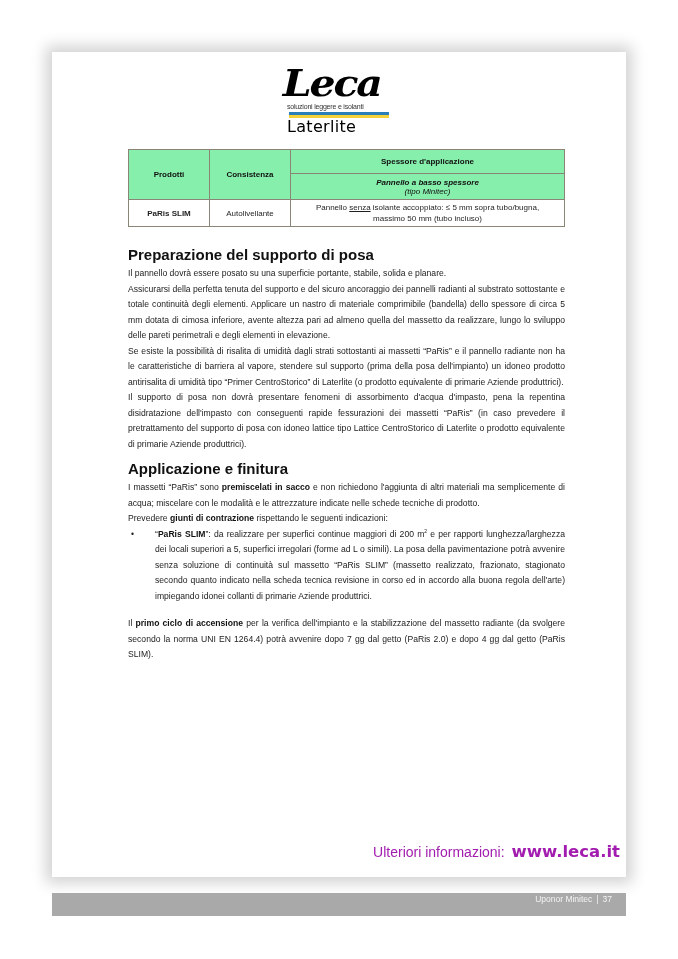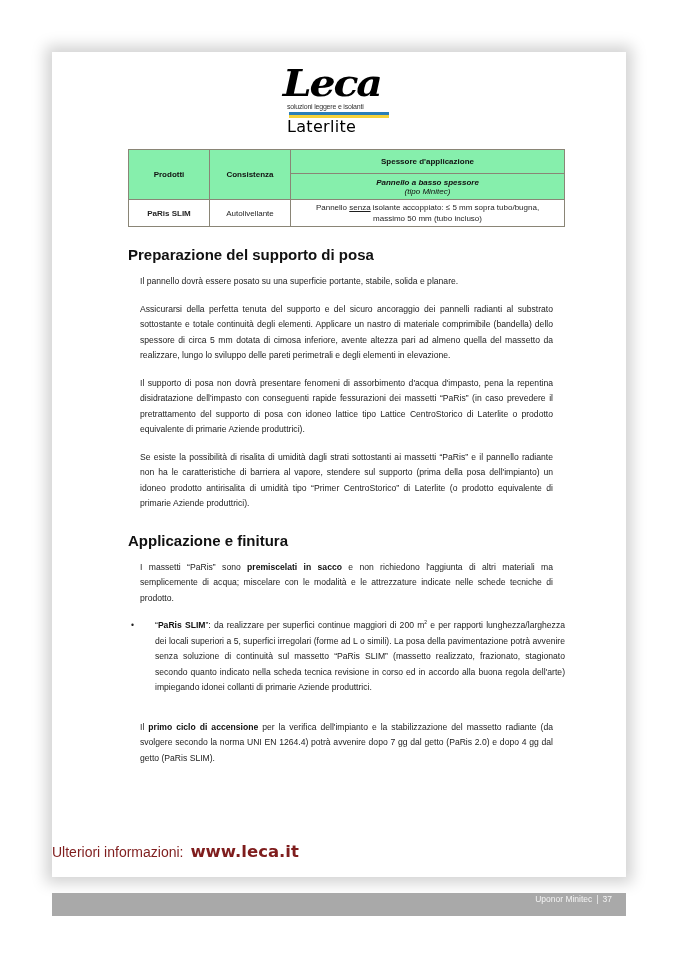--- a/index.html
+++ b/index.html
@@ -46,31 +46,31 @@
   table.spec tr.d td { height:26px; background:#fff; line-height:11px; }
   table.spec td.bold { font-weight:bold; }
   u { text-decoration:underline; }
 
   
   .content {
     position:absolute; left:76px; top:196px; width:437px;
     font-size:8.6px; line-height:15.5px; color:#222;
   }
   .content h3 { font-size:15px; font-weight:bold; margin:0 0 4px 0; line-height:14px; color:#111; }
-  .content p { margin:12px; text-align:justify; }
+  .content p { margin:0; text-align:justify; }
   .content .gap { height:10px; }
   .content .gap2 { height:12px; }
   .content b { font-weight:bold; color:#111; }
   .bullet { position:relative; padding-left:27px; text-align:justify; }
   .bullet .dot { position:absolute; left:3px; top:0; }
   sup { font-size:5px; vertical-align:top; line-height:8px; }
 
   .more {
-    position:absolute; left:0; width:568px; top:790px; text-align:left;
-    font-size:14px; color:#7f1d1d;
+    position:absolute; left:0; width:568px; top:790px; text-align:right;
+    font-size:14px; color:#a21caf;
   }
   .more .url { font-weight:bold; font-size:16.5px; font-family:"DejaVu Sans", sans-serif; margin-left:3px; }
 </style>
 </head>
 <body>
 
 <div class="page">
 
   <div class="logo">
     <div class="logo-leca">Leca</div>
@@ -101,28 +101,31 @@
         <span>massimo 50 mm (tubo incluso)</span>
       </td>
     </tr>
   </tbody>
     </table>
 
   <div class="content">
     <h3>Preparazione del supporto di posa</h3>
     <p>Il pannello dovrà essere posato su una superficie portante, stabile, solida e planare.</p>
     <p>Assicurarsi della perfetta tenuta del supporto e del sicuro ancoraggio dei pannelli radianti al substrato sottostante e totale continuità degli elementi. Applicare un nastro di materiale comprimibile (bandella) dello spessore di circa 5 mm dotata di cimosa inferiore, avente altezza pari ad almeno quella del massetto da realizzare, lungo lo sviluppo delle pareti perimetrali e degli elementi in elevazione.</p>
+    <p>Se esiste la possibilità di risalita di umidità dagli strati sottostanti ai massetti “PaRis” e il pannello radiante non ha le caratteristiche di barriera al vapore, stendere sul supporto (prima della posa dell'impianto) un idoneo prodotto antirisalita di umidità tipo “Primer CentroStorico” di Laterlite (o prodotto equivalente di primarie Aziende produttrici).</p>
     <p>Il supporto di posa non dovrà presentare fenomeni di assorbimento d'acqua d'impasto, pena la repentina disidratazione dell'impasto con conseguenti rapide fessurazioni dei massetti “PaRis” (in caso prevedere il pretrattamento del supporto di posa con idoneo lattice tipo Lattice CentroStorico di Laterlite o prodotto equivalente di primarie Aziende produttrici).</p>
-    <p>Se esiste la possibilità di risalita di umidità dagli strati sottostanti ai massetti “PaRis” e il pannello radiante non ha le caratteristiche di barriera al vapore, stendere sul supporto (prima della posa dell'impianto) un idoneo prodotto antirisalita di umidità tipo “Primer CentroStorico” di Laterlite (o prodotto equivalente di primarie Aziende produttrici).</p>
 
     <div class="gap"></div>
 
     <h3>Applicazione e finitura</h3>
     <p>
       <span>I massetti “PaRis” sono </span><b>premiscelati in sacco</b><span> e non richiedono l'aggiunta di altri materiali ma semplicemente di acqua; miscelare con le modalità e le attrezzature indicate nelle schede tecniche di prodotto.</span>
+    </p>
+    <p>
+      <span>Prevedere </span><b>giunti di contrazione</b><span> rispettando le seguenti indicazioni:</span>
     </p>
     <div class="bullet">
       <span class="dot">•</span>
       <span>“</span><b>PaRis SLIM</b><span>”: da realizzare per superfici continue maggiori di 200 m</span><sup>2</sup><span> e per rapporti lunghezza/larghezza dei locali superiori a 5, superfici irregolari (forme ad L o simili). La posa della pavimentazione potrà avvenire senza soluzione di continuità sul massetto “PaRis SLIM” (massetto realizzato, frazionato, stagionato secondo quanto indicato nella scheda tecnica revisione in corso ed in accordo alla buona regola dell'arte) impiegando idonei collanti di primarie Aziende produttrici.</span>
     </div>
 
     <div class="gap2"></div>
 
     <p>
       <span>Il </span><b>primo ciclo di accensione</b><span> per la verifica dell'impianto e la stabilizzazione del massetto radiante (da svolgere secondo la norma UNI EN 1264.4) potrà avvenire dopo 7 gg dal getto (PaRis 2.0) e dopo 4 gg dal getto (PaRis SLIM).</span>

